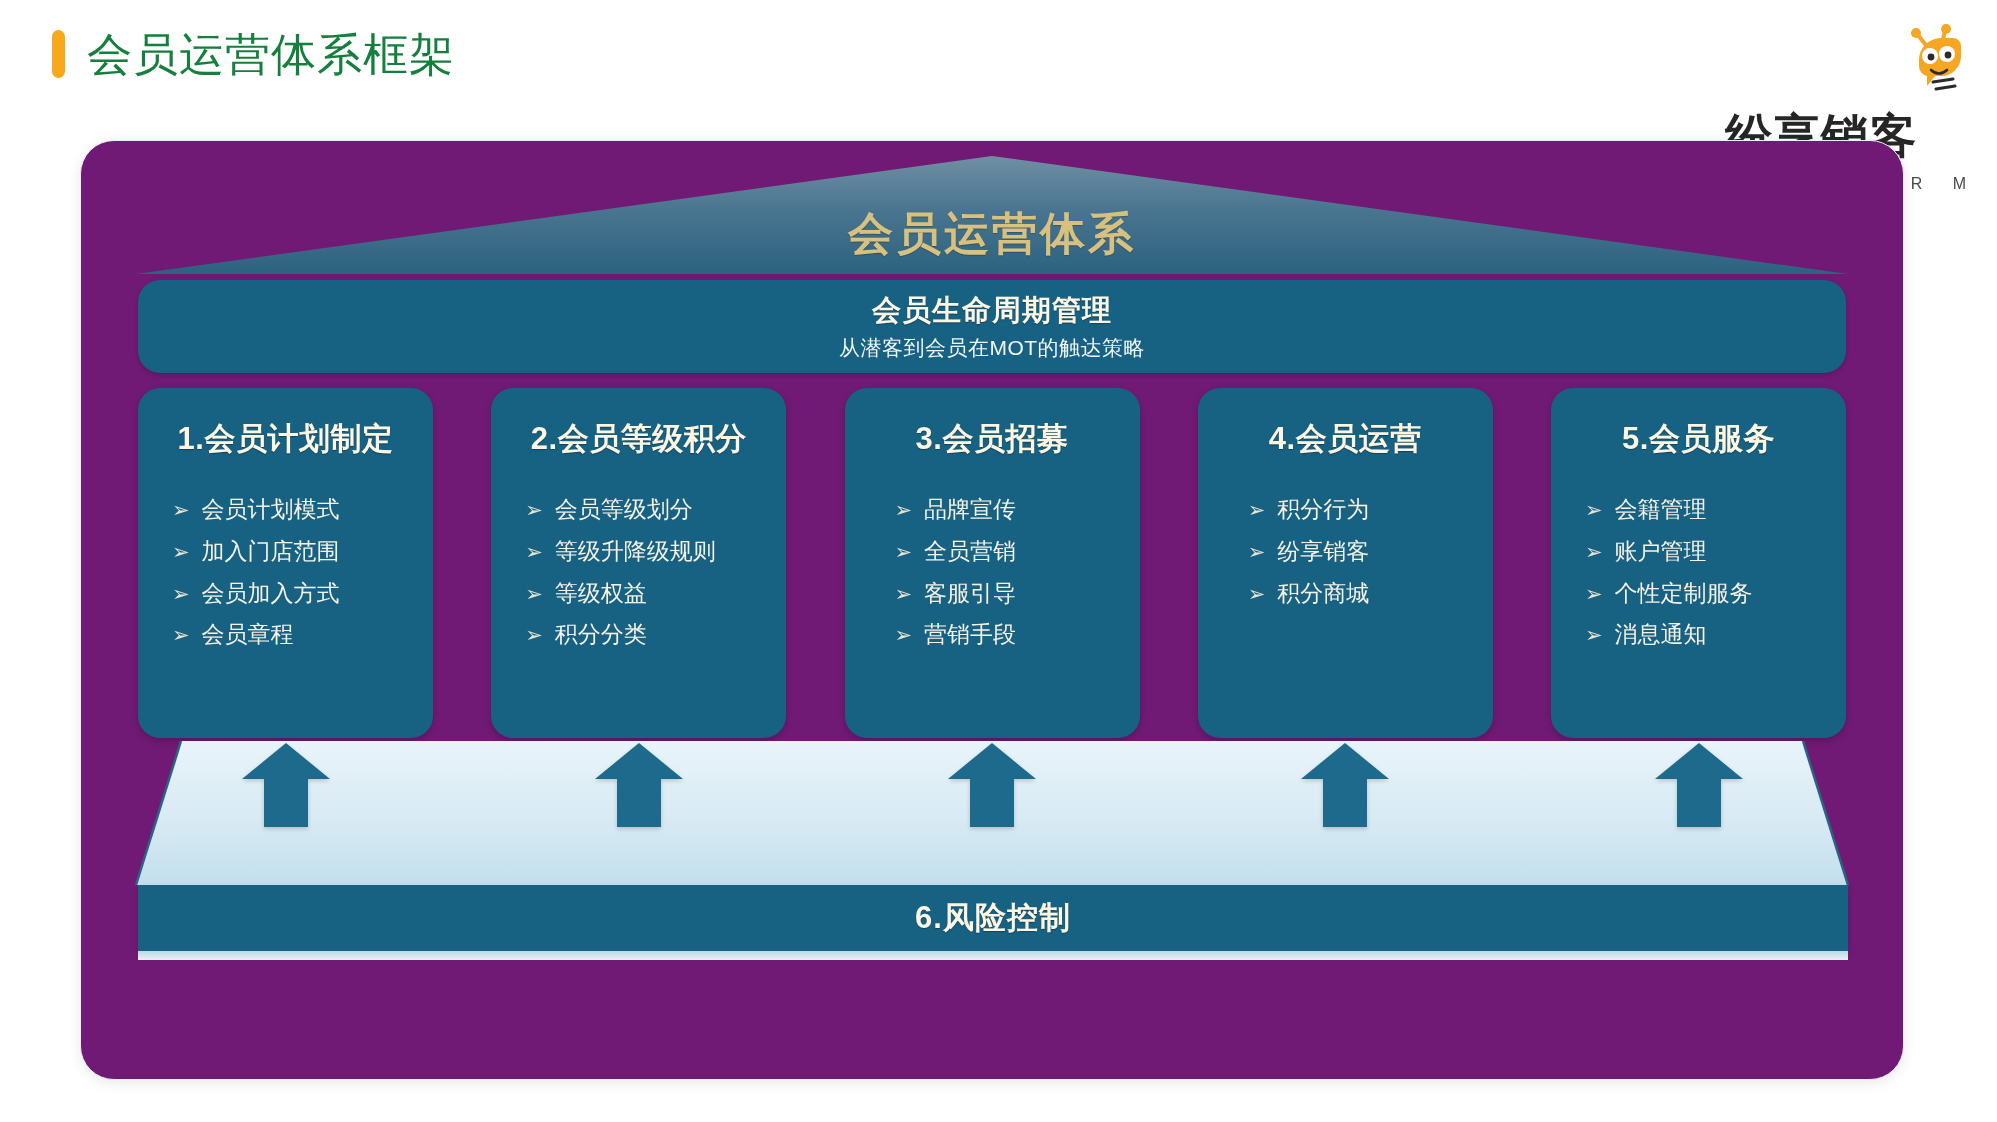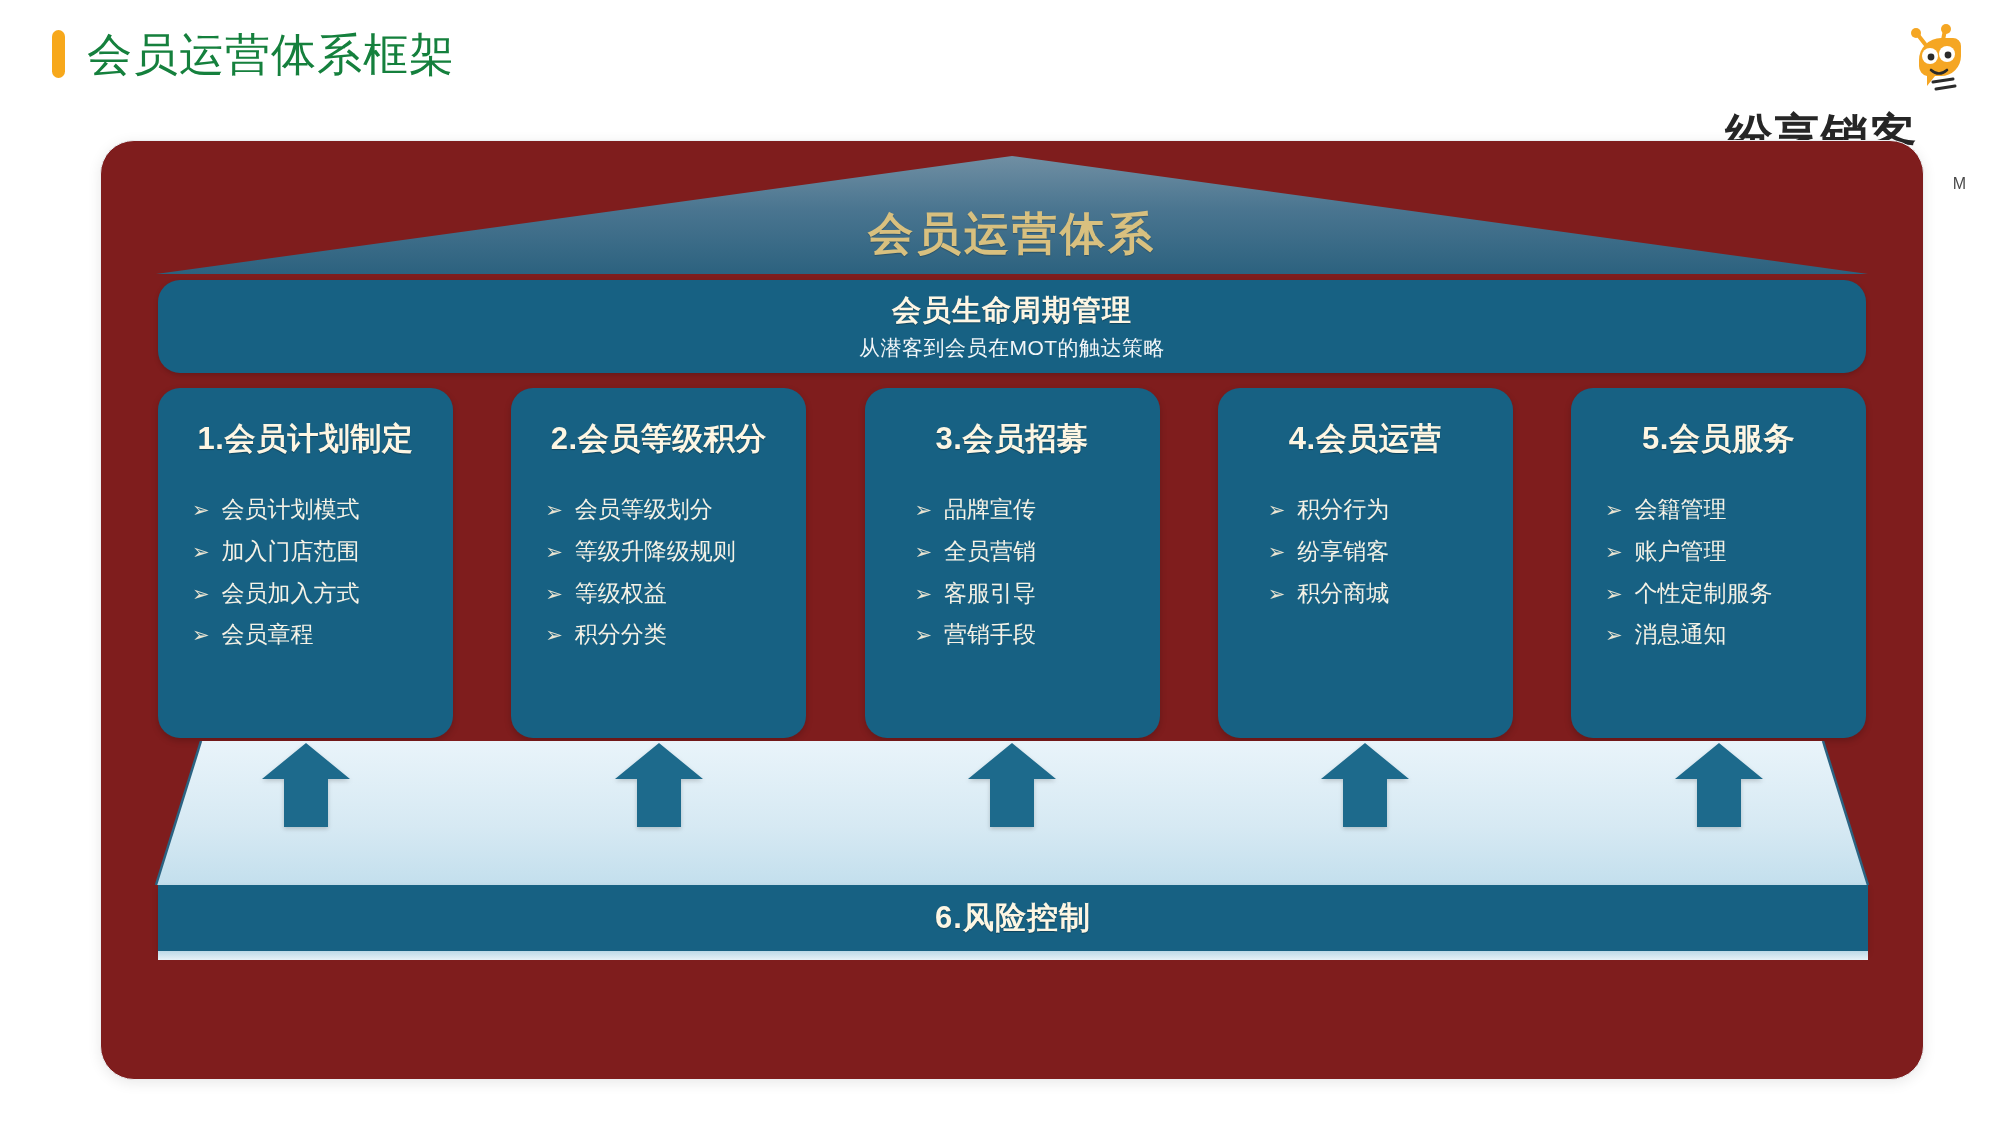--- a/index.html
+++ b/index.html
@@ -80,25 +80,25 @@
     color: #4a4a4a;
     letter-spacing: 13px;
     padding-left: 4px;
     margin-top: 14px;
     white-space: nowrap;
   }
 
   
   .frame {
     position: absolute;
-    left: 100px;
+    left: 80px;
     top: 140px;
     width: 1822px;
     height: 938px;
-    background: #7f1d1d;
+    background: #701a75;
     border: 1px solid #eceff1;
     border-radius: 34px;
     box-shadow: 0 3px 14px rgba(0,0,0,0.09);
   }
 
   .stage {
     position: absolute;
     left: 0; top: 0;
     width: 1822px;
     height: 938px;

